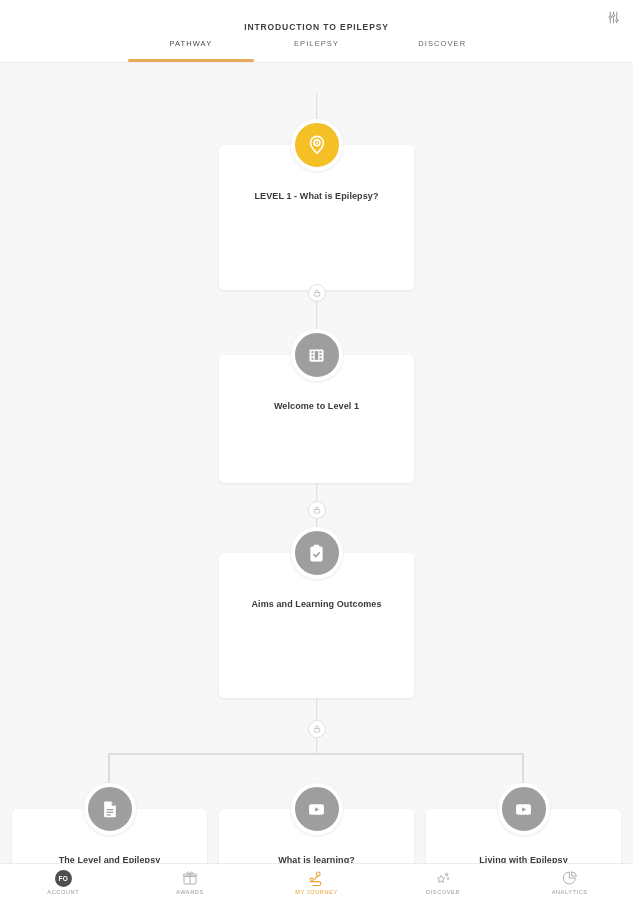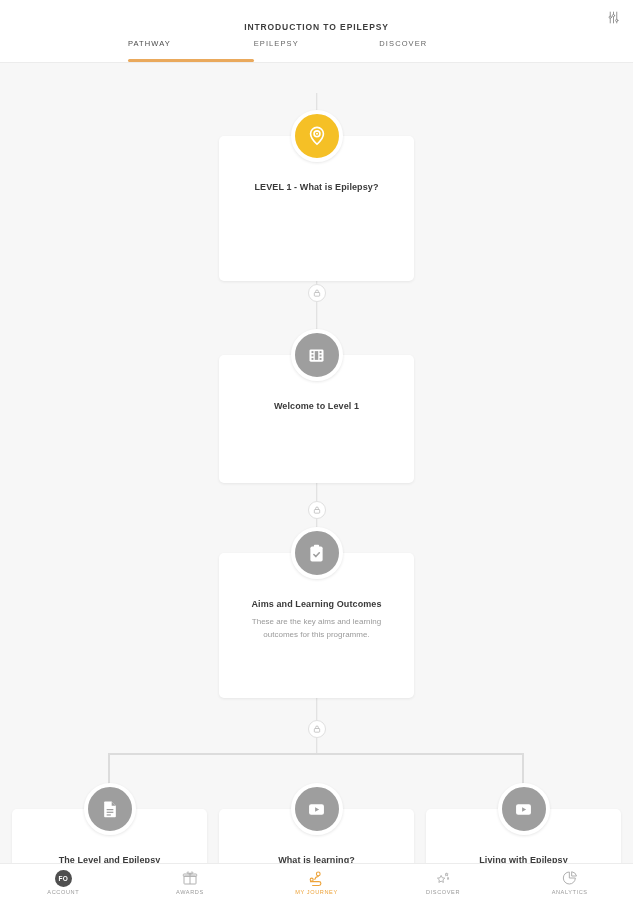--- a/index.html
+++ b/index.html
@@ -49,20 +49,21 @@
     display: flex;
     position: absolute;
     left: 128px;
     right: 128px;
     bottom: 0;
     height: 30px;
   }
 
   .tab {
     flex: 1;
+    text-align: center;
     font-size: 7.5px;
     letter-spacing: 1.1px;
     color: #666666;
     padding-top: 7px;
     position: relative;
     cursor: pointer;
   }
 
   .tab.active { color: #4a4a4a; }
 
@@ -243,21 +244,21 @@
     <div class="tab">
       <span>DISCOVER</span>
     </div>
   </div>
 </div>
 
 <div class="pathway">
 
   <div class="spine" style="top:30px; height:660px;"></div>
 
-  <div class="node node-center" style="top:73px;">
+  <div class="node node-center" style="top:82px;">
     <div class="icon-circle amber" style="top:-26px;">
       <svg width="22" height="22" viewBox="0 0 24 24" fill="none" stroke="#ffffff" stroke-width="1.8">
         <path d="M12 21s7-6.3 7-11.4A7 7 0 0 0 5 9.6C5 14.7 12 21 12 21z"></path>
         <circle cx="12" cy="9.6" r="3.2"></circle>
         <circle cx="12" cy="9.6" r="1.1" fill="#ffffff" stroke="none"></circle>
       </svg>
     </div>
     <div class="card" style="min-height:145px;">
       <div class="card-title">LEVEL 1 - What is Epilepsy?</div>
     </div>
@@ -298,21 +299,20 @@
   <div class="node node-center" style="top:490px;">
     <div class="icon-circle" style="top:-26px;">
       <svg width="21" height="21" viewBox="0 0 24 24" fill="#ffffff">
         <rect x="5" y="4" width="14" height="17" rx="2"></rect>
         <rect x="9" y="2" width="6" height="3.6" rx="1.1"></rect>
         <path d="M9 13.2l2.2 2.3 4-4.4" fill="none" stroke="#9e9e9e" stroke-width="1.8" stroke-linecap="round" stroke-linejoin="round"></path>
       </svg>
     </div>
     <div class="card" style="min-height:145px;">
       <div class="card-title">Aims and Learning Outcomes</div>
-      <div class="card-desc">These are the key aims and learning outcomes for this programme.</div>
     </div>
   </div>
 
   <div class="lock" style="top:657px;">
     <svg width="8" height="8" viewBox="0 0 24 24" fill="none" stroke="#b4b4b4" stroke-width="2.2">
       <rect x="4" y="10.5" width="16" height="11" rx="2"></rect>
       <path d="M8 10.5V7a4 4 0 0 1 8 0v3.5"></path>
     </svg>
   </div>
 

